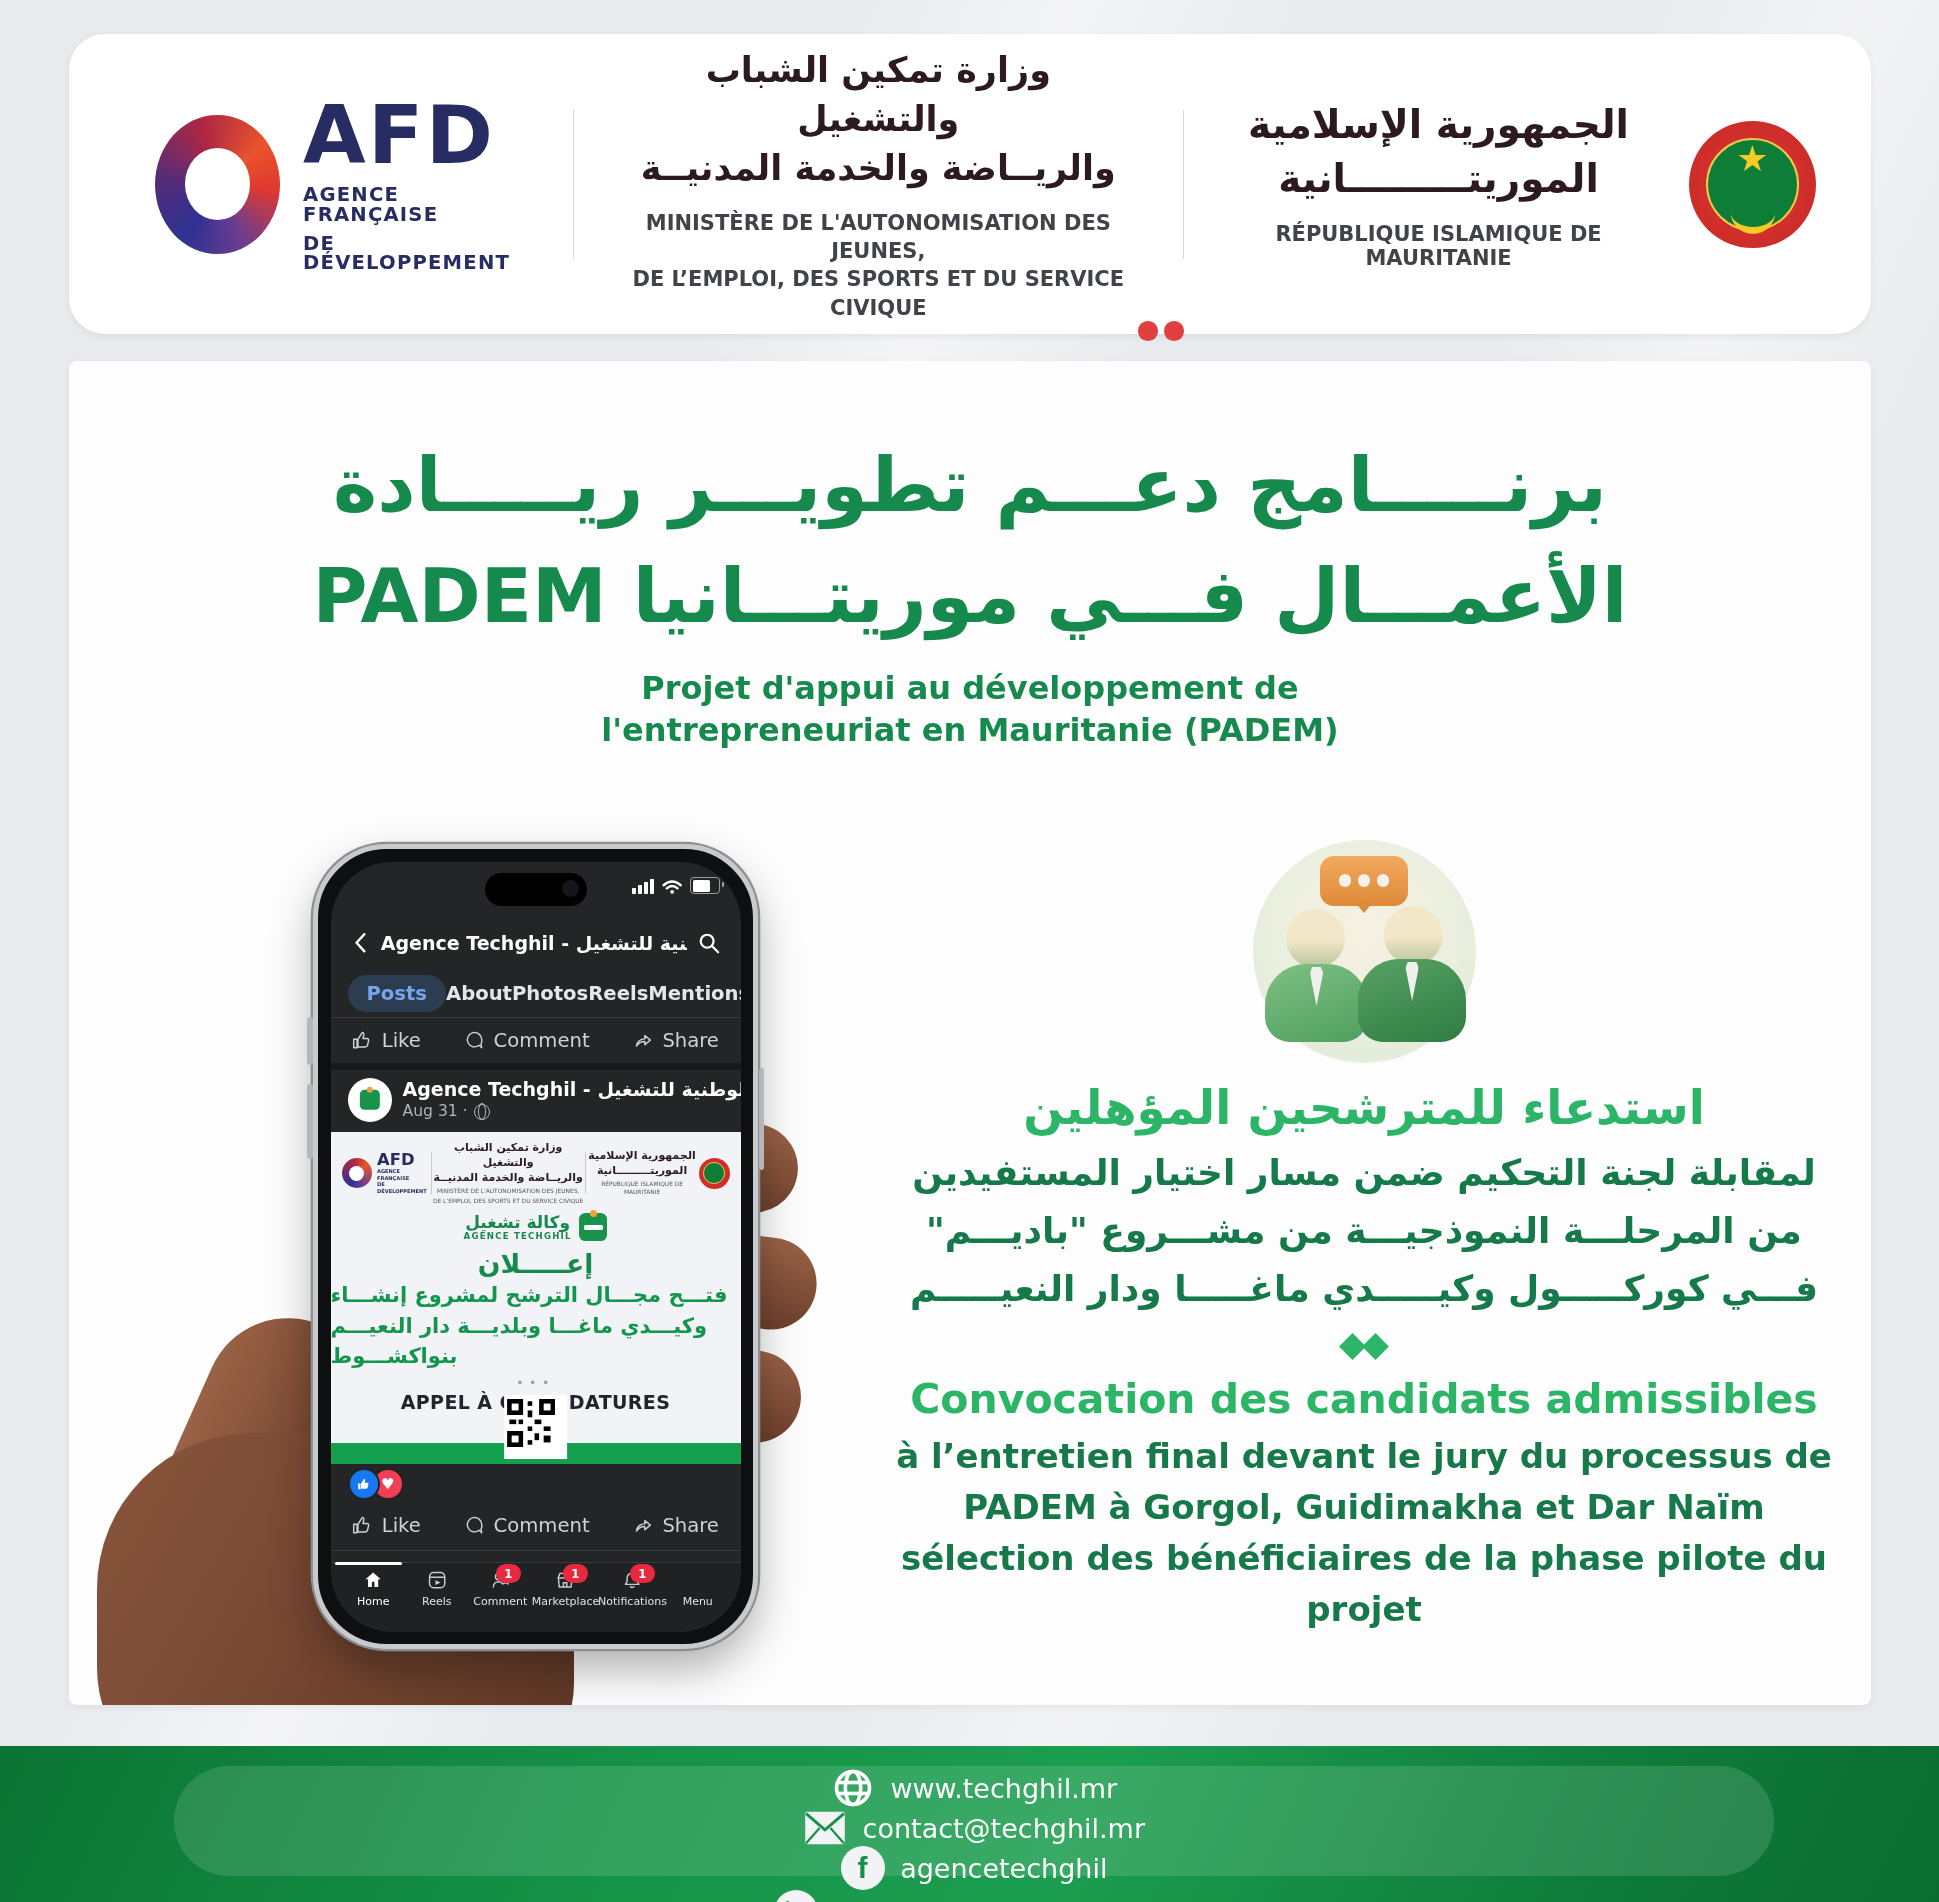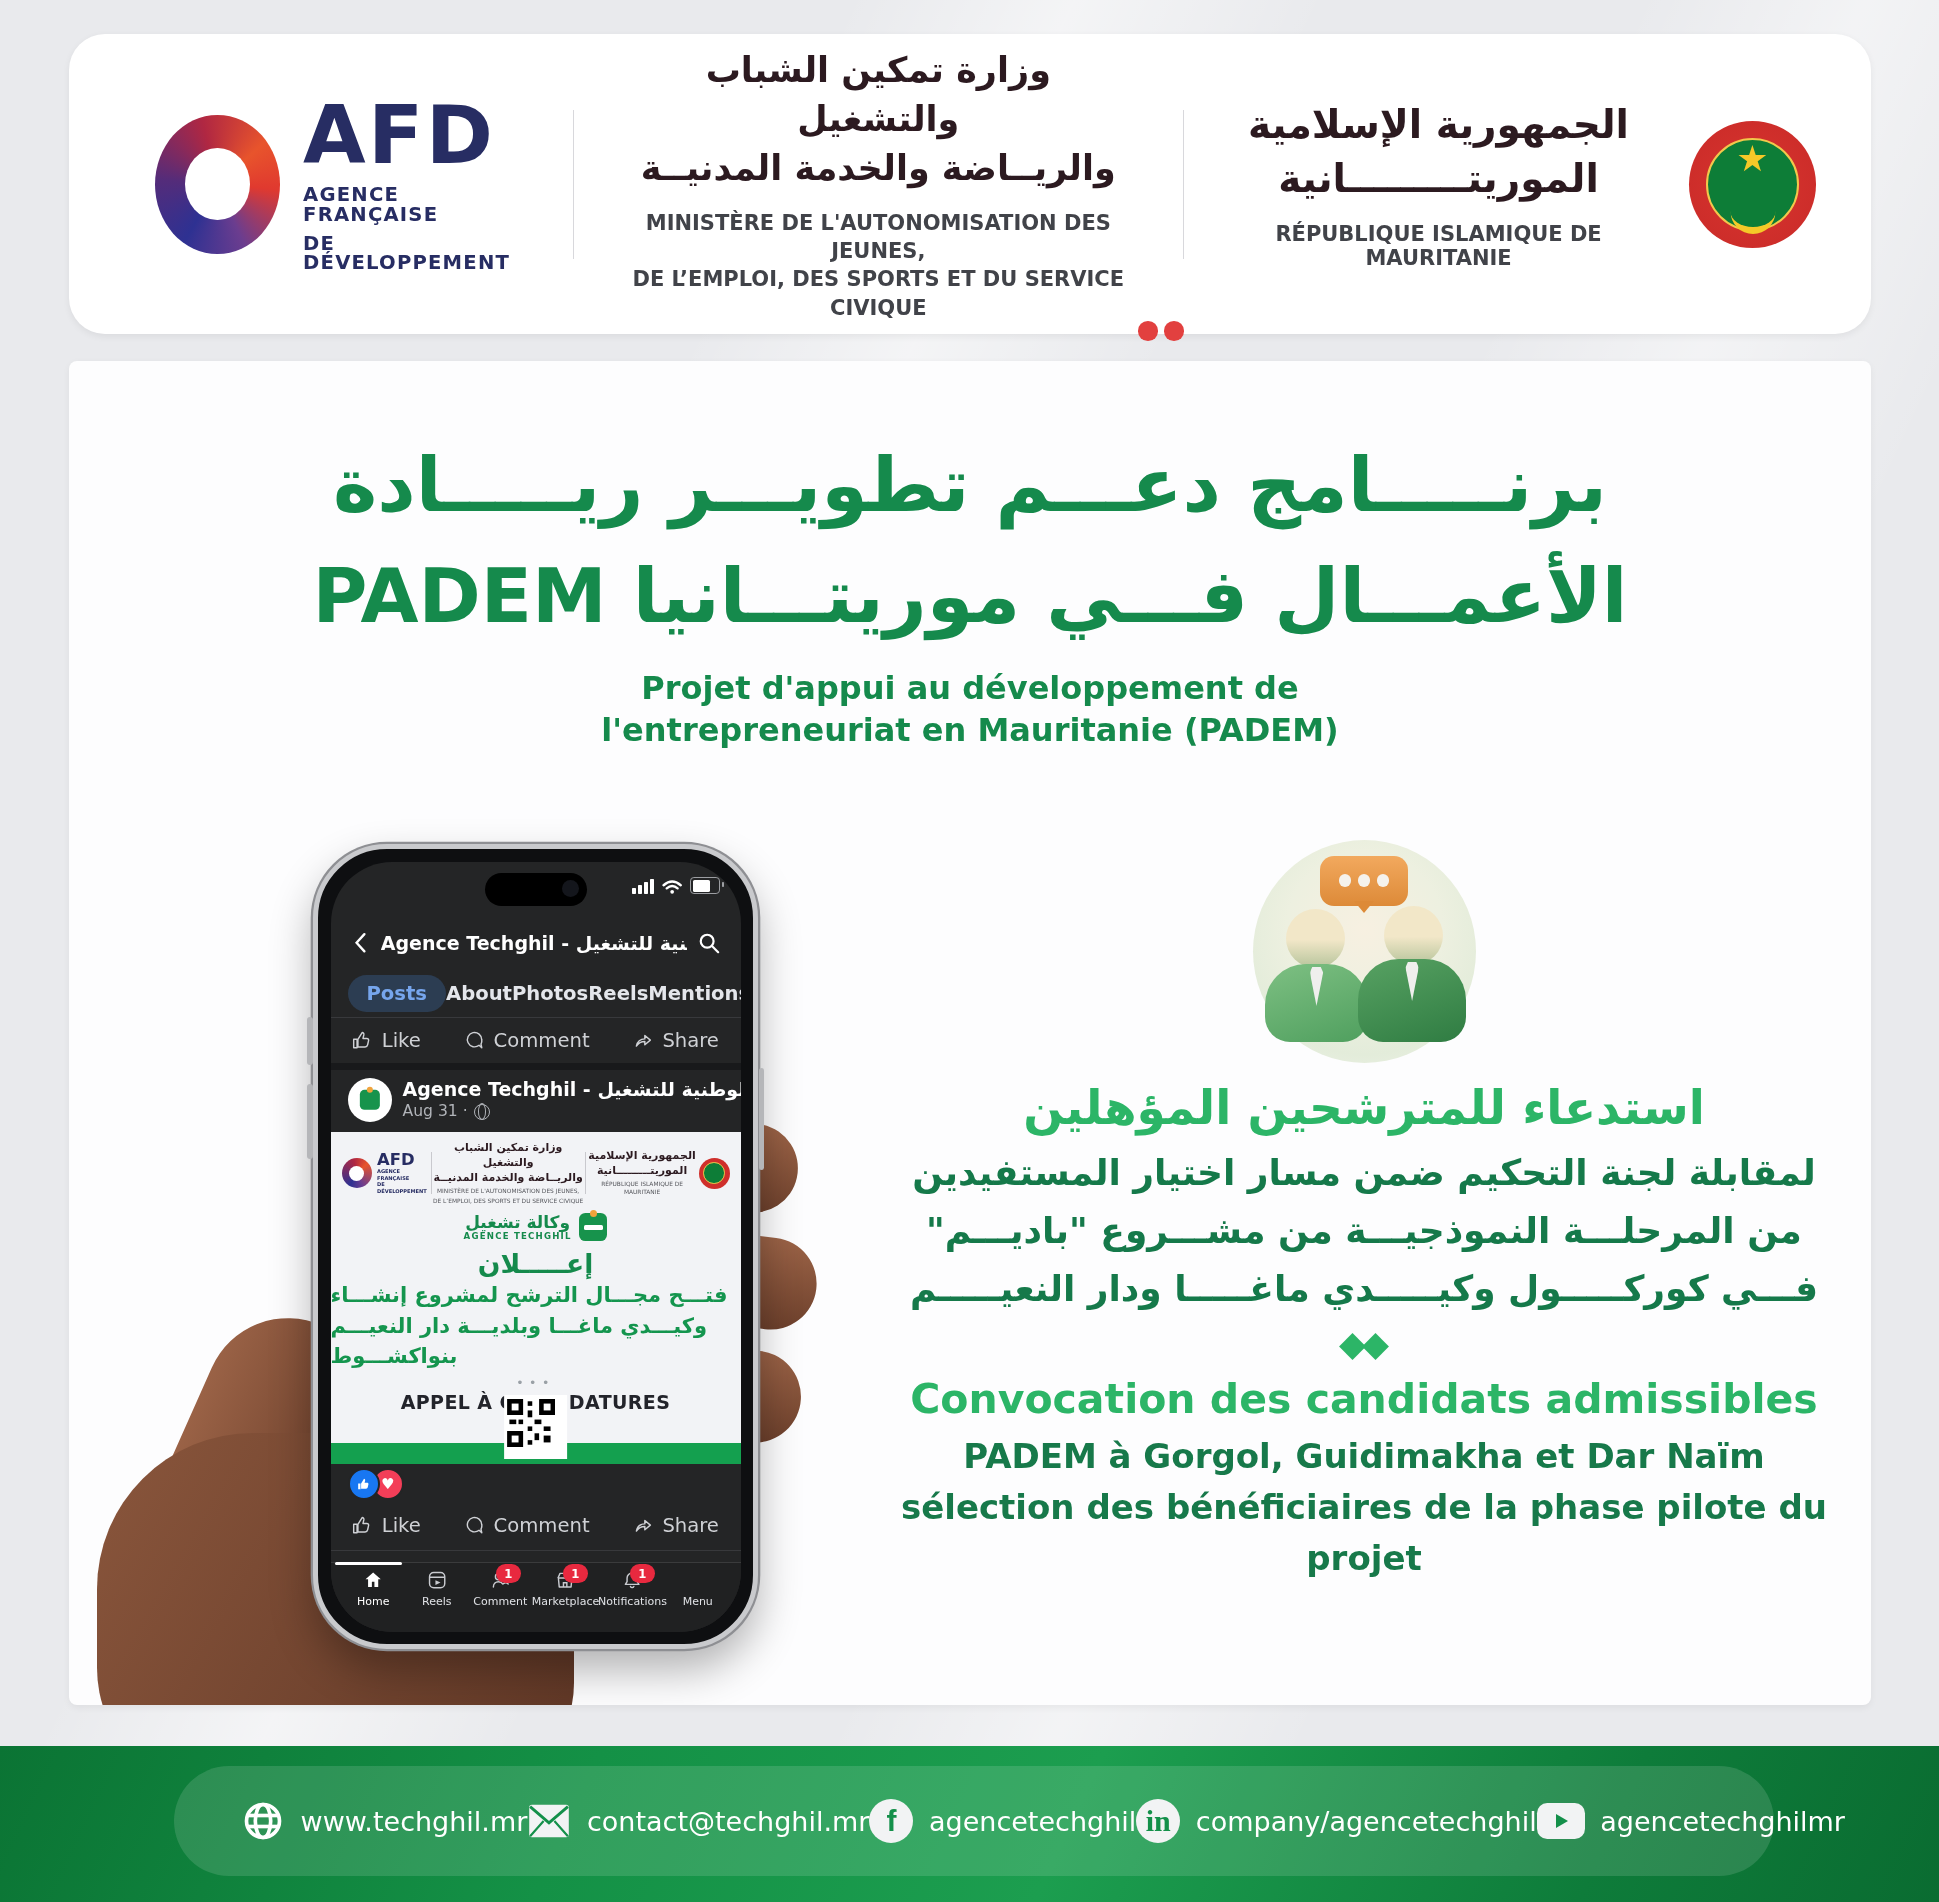--- a/index.html
+++ b/index.html
@@ -164,21 +164,21 @@
   .callout-p-ar{margin-top:9.4px;font-size:36px;font-weight:bold;color:#15794a;direction:rtl;line-height:1.6;}
   .dia-row{margin-top:20.3px;height:23.5px;}
   .dia{display:inline-block;width:19px;height:19px;background:#2cb567;transform:rotate(45deg);margin:0 1.6px;}
   .callout-h-fr{margin-top:14px;font-size:41px;font-weight:bold;color:#2cb567;}
   .callout-p-fr{margin-top:7.8px;font-size:34px;font-weight:bold;color:#17794a;line-height:1.5;}
 
   
   .footer{position:absolute;left:0;top:1746px;width:1940px;height:156px;
       background:linear-gradient(115deg,#0b7434 0%,#149146 30%,#1c9e4f 55%,#0e7c3a 82%,#0a6c31 100%);}
   .footer-pill{position:absolute;left:174px;top:20.3px;width:1600px;height:110px;border-radius:56px;
-      background:rgba(255,255,255,.13);display:flex;align-items:center;justify-content:space-between;padding:0 67px;box-sizing:border-box;}
+      background:rgba(255,255,255,.13);display:flex;align-items:center;justify-content:space-between;padding:0 67px;box-sizing:border-box;flex-direction:column;}
   .f-item{display:flex;align-items:center;gap:15.6px;color:#fff;font-size:27px;}
   .f-circle{width:44px;height:44px;border-radius:50%;background:#f2f3f4;display:flex;align-items:center;
       justify-content:center;color:#14904a;font-weight:bold;font-family:"Liberation Sans",sans-serif;}
   .yt{width:48px;height:36px;border-radius:10.2px;background:#f2f3f4;display:flex;align-items:center;justify-content:center;}
   .yt i{width:0;height:0;border-left:12.5px solid #14904a;border-top:7.8px solid transparent;border-bottom:7.8px solid transparent;margin-left:3.1px;}
   svg{display:block;}
 </style>
 </head>
 <body>
 
@@ -485,20 +485,21 @@
         <div>من المرحلـــة النموذجيـــة من مشـــروع "باديـــم"</div>
         <div>فـــي كوركـــــول وكيـــــدي ماغـــــا ودار النعيـــــم</div>
       </div>
 
       <div class="dia-row">
         <span class="dia"></span><span class="dia"></span>
       </div>
 
       <div class="callout-h-fr">Convocation des candidats admissibles</div>
       <div class="callout-p-fr">
+        <div>à l’entretien final devant le jury du processus de</div>
         <div>PADEM à Gorgol, Guidimakha et Dar Naïm</div>
         <div>sélection des bénéficiaires de la phase pilote du projet</div>
       </div>
     </section>
   </main>
 
   <footer class="footer">
     <div class="footer-pill">
 
       <span class="f-item">

